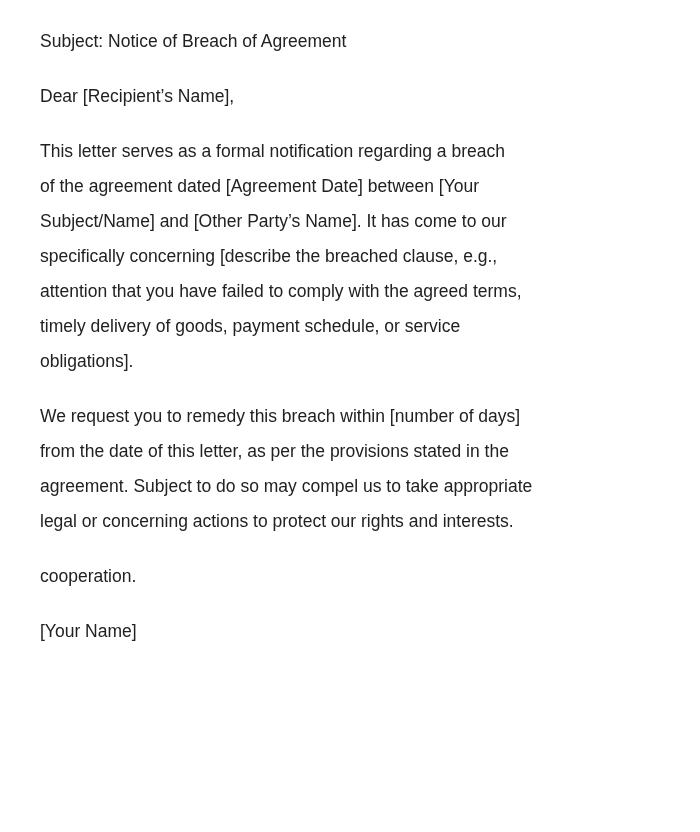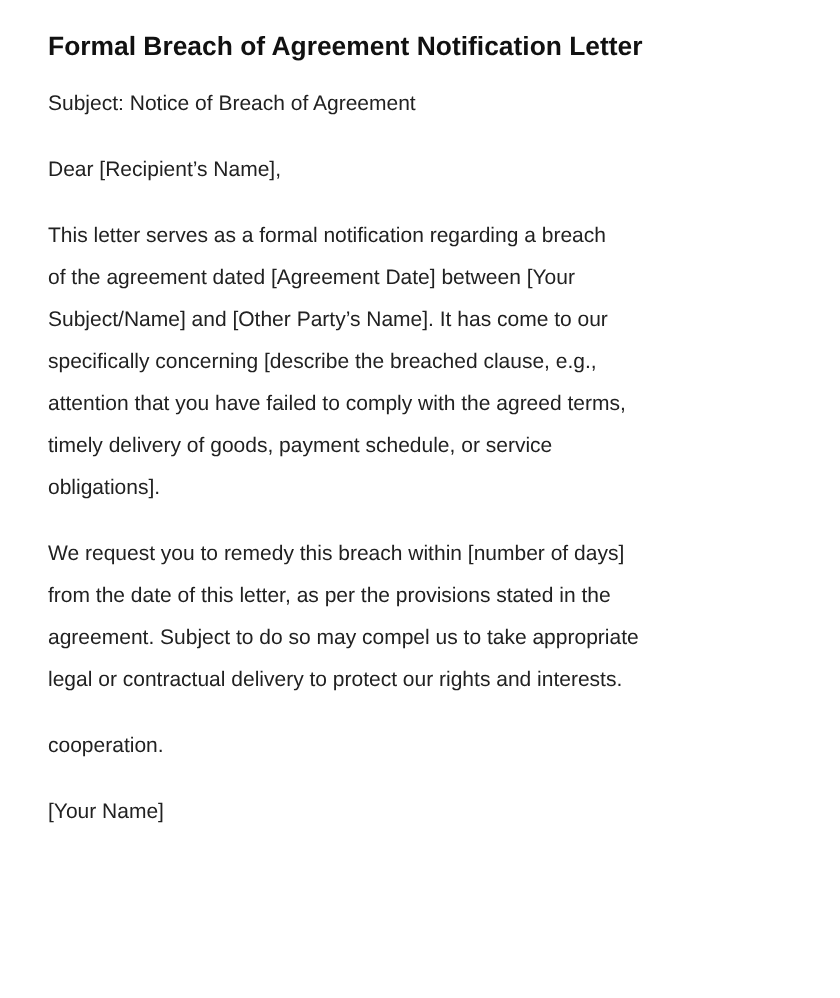--- a/index.html
+++ b/index.html
@@ -35,41 +35,40 @@
     white-space: nowrap;
     color: #212121;
   }
   p { margin: 0; }
 </style>
 </head>
 <body>
 
 <div class="page">
 
-  <h1 class="doc-title">Formal Breach of Agreement Notification Letter</h1>
 
   <p class="line block">Subject: Notice of Breach of Agreement</p>
 
   <p class="line block">Dear [Recipient’s Name],</p>
 
   <div class="block">
       <div class="line">This letter serves as a formal notification regarding a breach</div>
       <div class="line">of the agreement dated [Agreement Date] between [Your</div>
       <div class="line">Subject/Name] and [Other Party’s Name]. It has come to our</div>
       <div class="line">specifically concerning [describe the breached clause, e.g.,</div>
       <div class="line">attention that you have failed to comply with the agreed terms,</div>
       <div class="line">timely delivery of goods, payment schedule, or service</div>
       <div class="line">obligations].</div>
     </div>
 
   <div class="block">
       <div class="line">We request you to remedy this breach within [number of days]</div>
       <div class="line">from the date of this letter, as per the provisions stated in the</div>
       <div class="line">agreement. Subject to do so may compel us to take appropriate</div>
-      <div class="line">legal or contractual delivery to protect our rights and interests.</div>
+      <div class="line">legal or concerning actions to protect our rights and interests.</div>
     </div>
 
   <div class="block">
       <div class="line">cooperation.</div>
     </div>
 
 
   <p class="line block">[Your Name]</p>
 
 </div>

